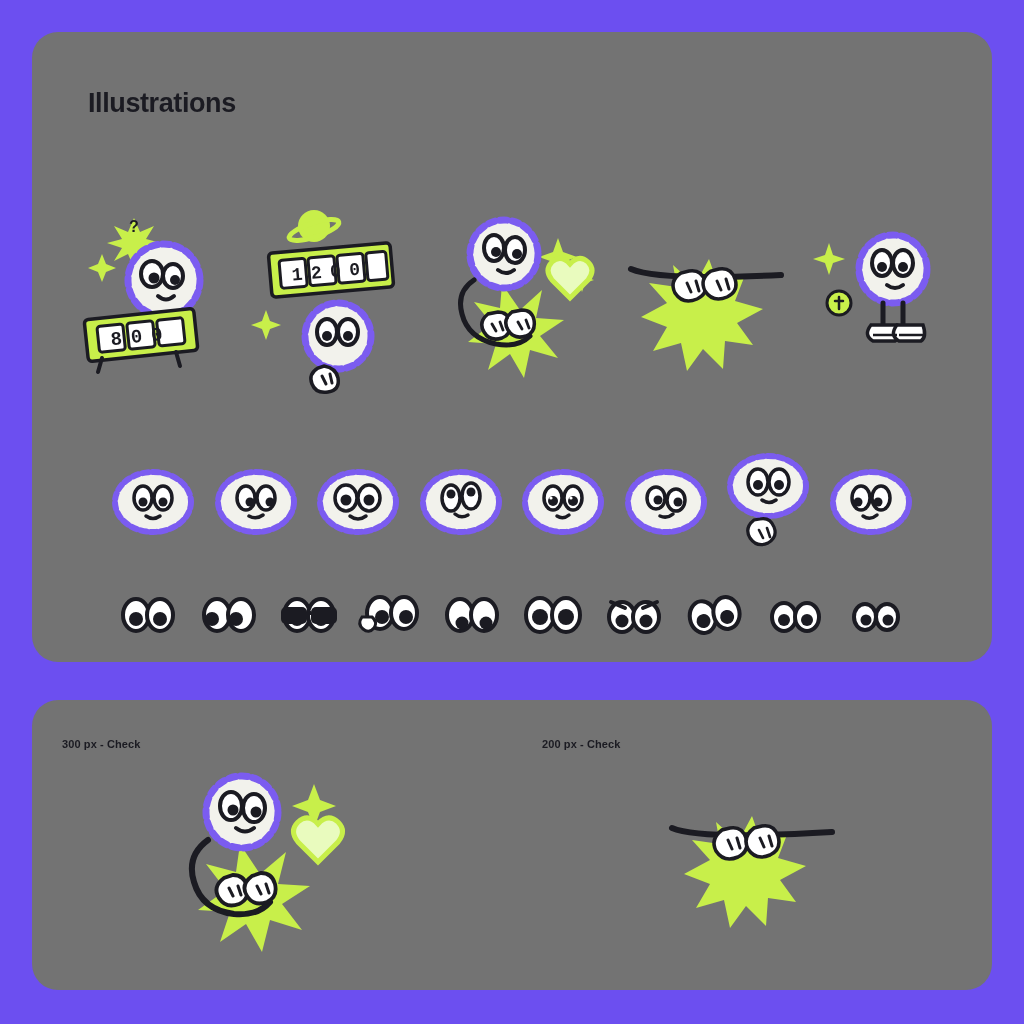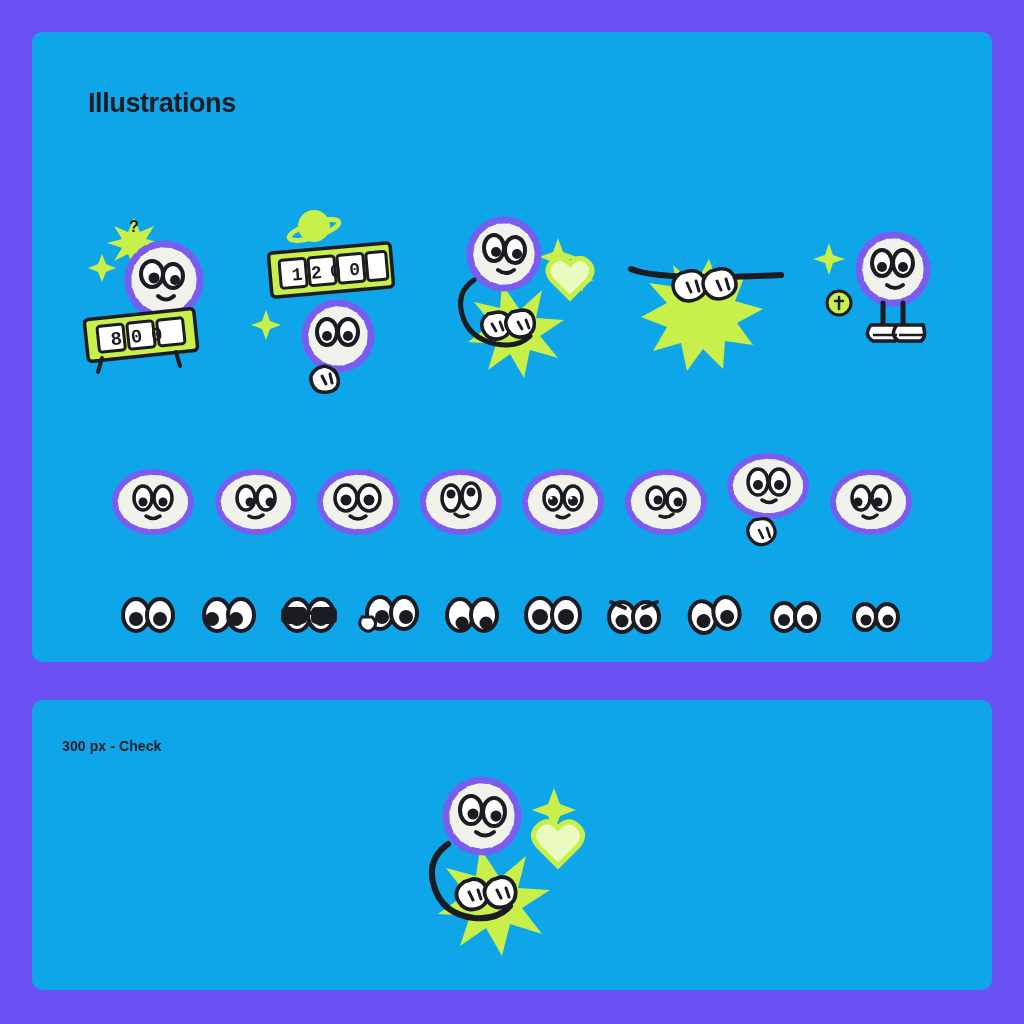--- a/index.html
+++ b/index.html
@@ -11,22 +11,22 @@
   body {
     background: #6c4ff0;
     overflow: hidden;
   }
   .page {
     width: 1024px; height: 1024px;
     position: relative;
     padding: 32px;
   }
   .card {
-    background: #0ea5e9;
-    border-radius: 10px;
+    background: #737373;
+    border-radius: 26px;
     position: absolute;
     left: 32px;
     width: 960px;
   }
   #card-illustrations {
     top: 32px;
     height: 630px;
   }
   #card-sizes {
     top: 700px;
@@ -68,21 +68,21 @@
     top: 38px; left: 0; right: 0;
     display: flex;
   }
   .size-col {
     flex: 1;
     display: flex;
     flex-direction: column;
     align-items: center;
   }
   .size-label {
-    font-size: 14px;
+    font-size: 11px;
     font-weight: bold;
     color: #1b1b22;
     letter-spacing: 0.1px;
     margin-bottom: 6px;
     align-self: flex-start;
     margin-left: 30px;
   }
   .size-art {
     display: flex;
     align-items: center;
@@ -455,18 +455,32 @@
               <path d="M90 110 q-12 9 -5 20 q7 11 20 6 q11 -5 8 -18 q-3 -11 -14 -11z" fill="#ffffff" stroke="#1b1b22" stroke-width="3.8"></path>
               <path d="M67 122 l4 8 M76 120 l3 9 M95 120 l4 8 M104 118 l3 9" stroke="#1b1b22" stroke-width="3" stroke-linecap="round"></path>
             </g>
             <g>
               <path d="M156 58 q-10 -11 -20 -2 q-9 9 0 20 l20 20 20 -20 q9 -11 0 -20 q-10 -9 -20 2z" fill="#e9fbbe" stroke="#c8ef4a" stroke-width="5"></path>
             </g>
           </svg>
         </div>
       </div>
 
+      <div class="size-col">
+        <div class="size-label">200 px - Check</div>
+        <div class="size-art">
+          <svg width="180" height="120" viewBox="0 0 180 120">
+            <path d="M54 36 l22 20 14 -26 10 28 26 -12 -10 26 28 8 -26 14 16 22 -28 -4 -2 28 -20 -20 -16 22 -6 -28 -28 8 14 -24 -26 -10 26 -14 -18 -20 28 4z" fill="#c8ef4a"></path>
+            <path d="M10 42 q28 12 160 4" stroke="#1b1b22" stroke-width="6" fill="none" stroke-linecap="round"></path>
+            <g>
+              <path d="M60 44 q-12 9 -6 21 q8 12 22 6 q12 -6 8 -19 q-4 -12 -16 -10z" fill="#ffffff" stroke="#1b1b22" stroke-width="3.6"></path>
+              <path d="M92 42 q-12 9 -6 21 q8 12 22 6 q12 -6 8 -19 q-4 -12 -16 -10z" fill="#ffffff" stroke="#1b1b22" stroke-width="3.6"></path>
+              <path d="M66 54 l4 9 M75 52 l3 10 M98 52 l4 9 M107 50 l3 10" stroke="#1b1b22" stroke-width="3" stroke-linecap="round"></path>
+            </g>
+          </svg>
+        </div>
+      </div>
 
 
     </div>
   </section>
 
 </div>
 
 </body></html>

